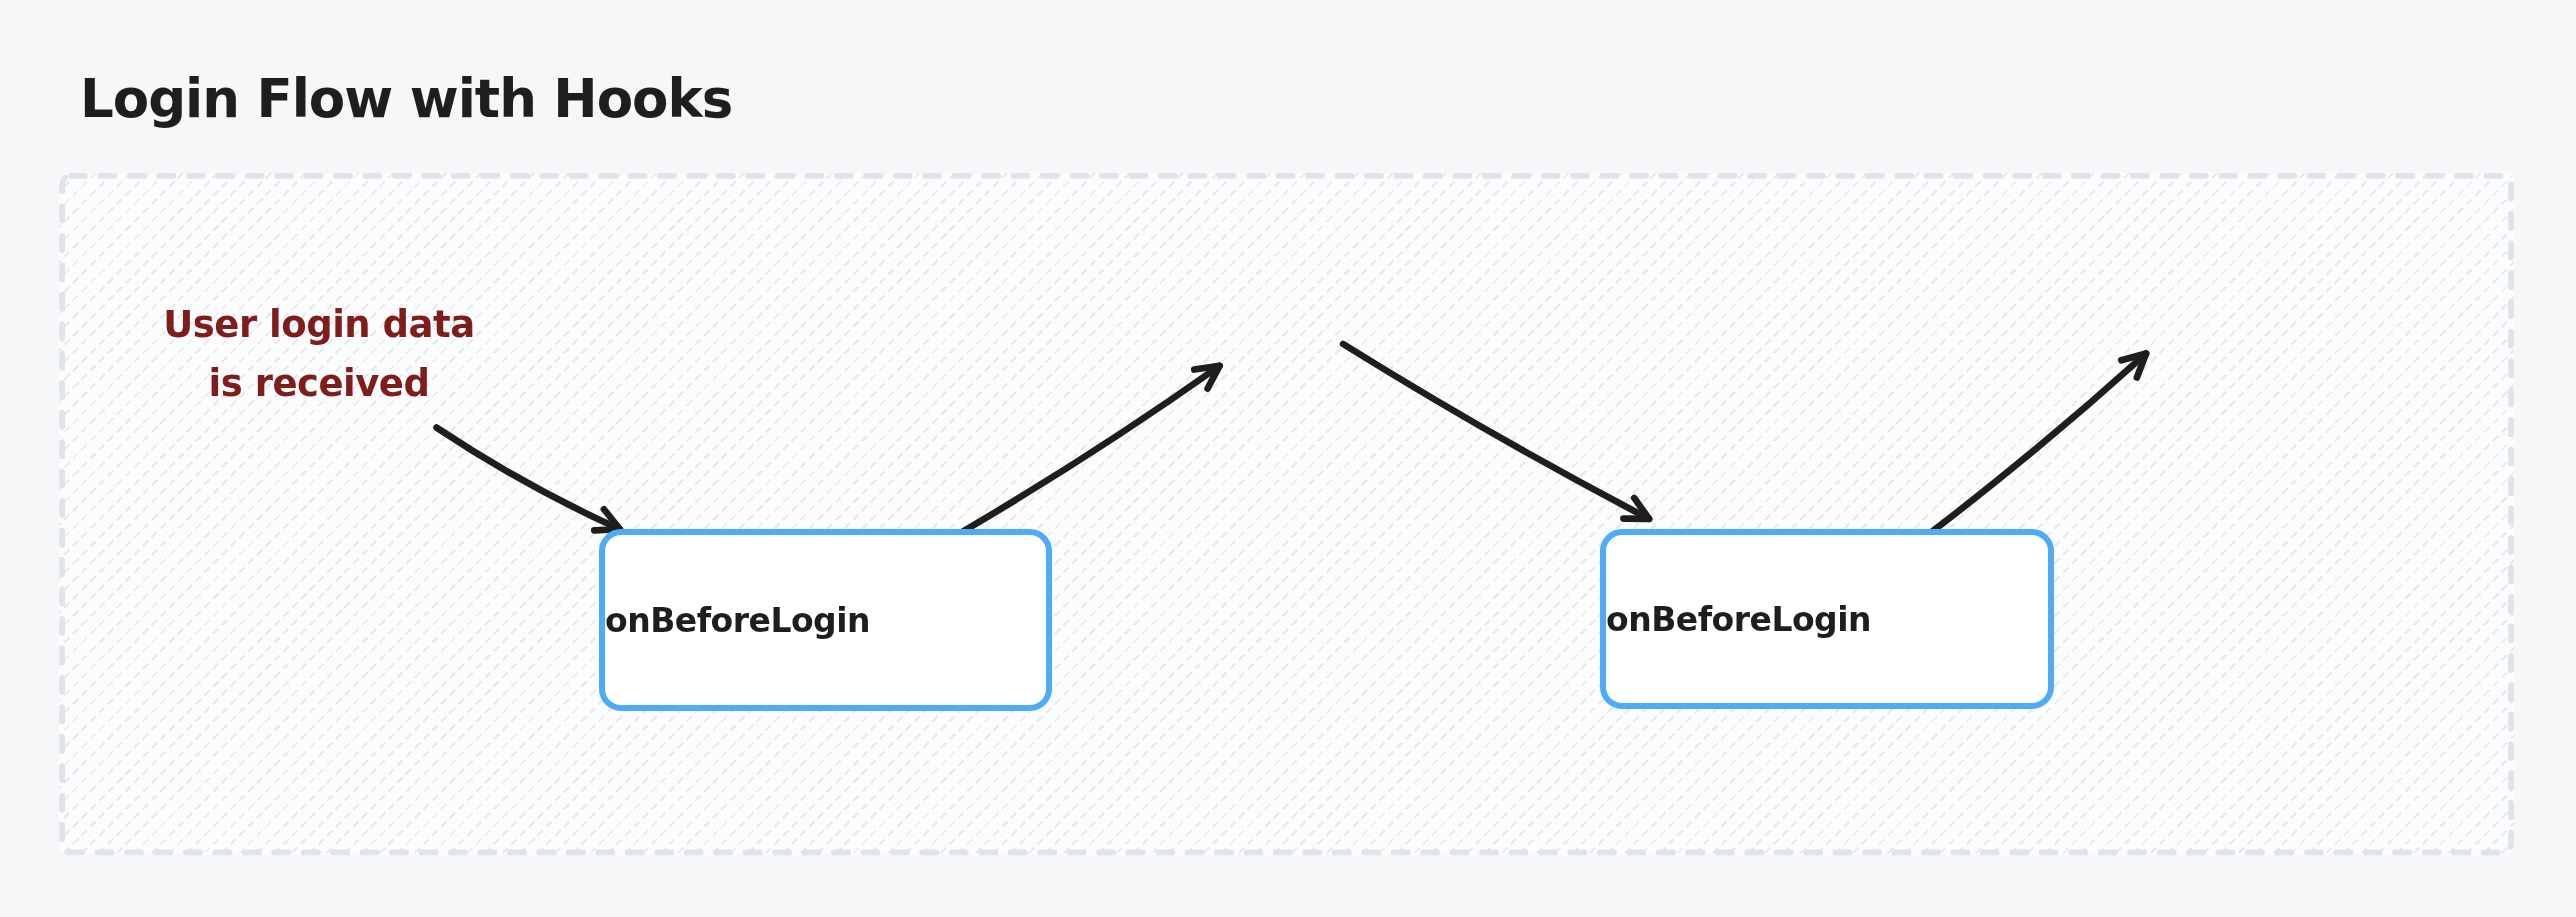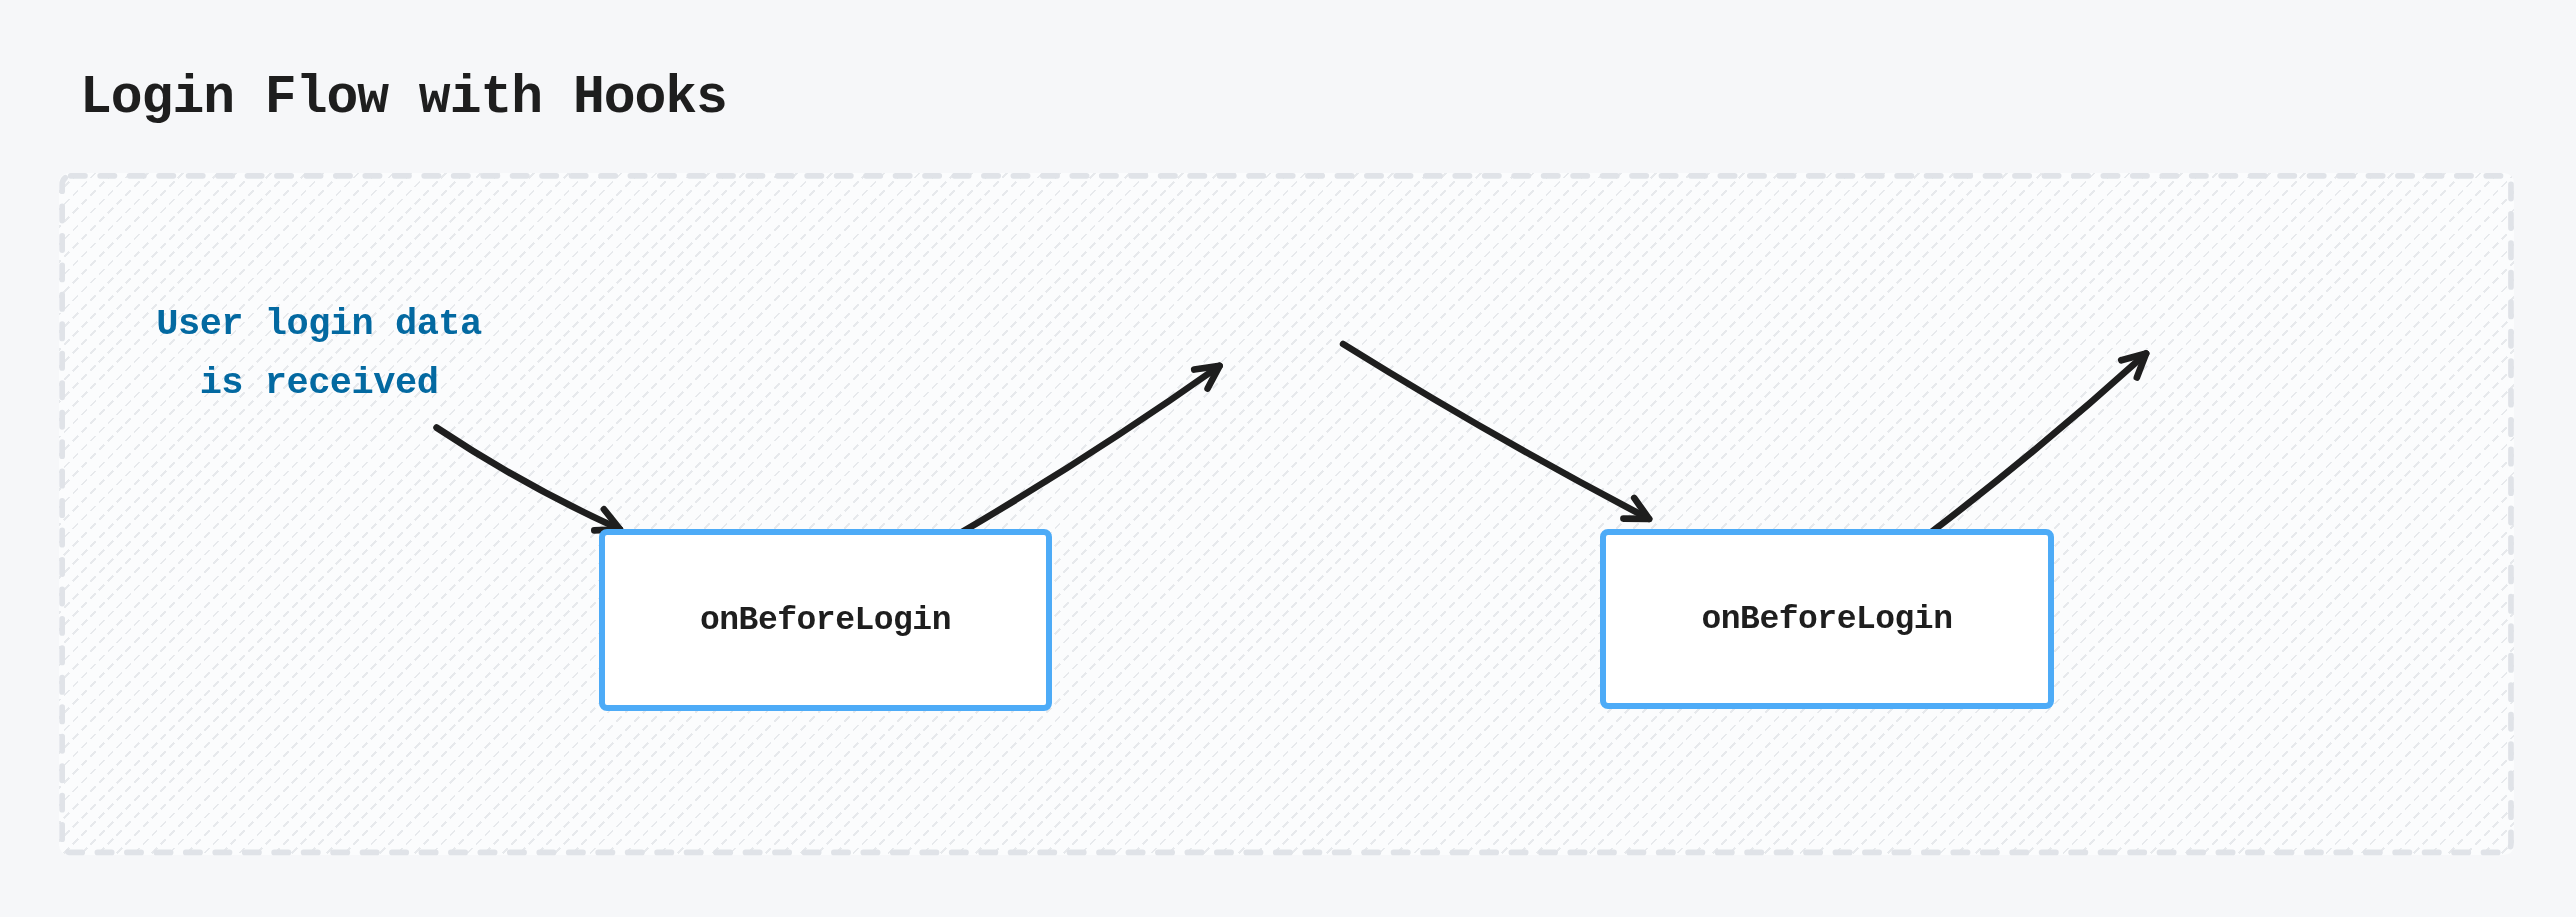--- a/index.html
+++ b/index.html
@@ -3,21 +3,21 @@
 <meta charset="utf-8">
 <style>
   * { margin: 0; padding: 0; box-sizing: border-box; }
   html, body { width: 2576px; height: 917px; }
   body {
     background: #f6f7f9;
     font-family: "DejaVu Sans", "Liberation Sans", sans-serif;
     color: #1e1e1e;
     overflow: hidden;
   }
-  .stage { position: relative; width: 2167px; height: 917px; font-family: Liberation Mono, monospace; }
+  .stage { position: relative; width: 2167px; height: 917px; }
 
   .page-title {
     position: absolute;
     left: 80px;
     top: 68px;
     font-size: 53px;
     font-weight: bold;
     letter-spacing: -1px;
     color: #1e1e1e;
     white-space: nowrap;
@@ -42,44 +42,43 @@
     position: absolute;
     left: 0; top: 0;
     width: 2576px; height: 917px;
     pointer-events: none;
   }
 
   .hook-node {
     position: absolute;
     background: #ffffff;
     border: 6.7px solid #4dabf7;
-    border-radius: 8px;
+    border-radius: 22px;
     display: flex;
     align-items: center;
-    justify-content: center;
   }
   .hook-node.before { left: 599px; top: 529px; width: 453px; height: 182px; }
   .hook-node.after  { left: 1600px; top: 529px; width: 454px; height: 180px; }
   .hook-label {
     font-size: 33px;
     font-weight: bold;
     letter-spacing: -0.5px;
     color: #1e1e1e;
     white-space: nowrap;
   }
 
   .annotation {
     position: absolute;
     transform: translateX(-50%);
     font-size: 37px;
     font-weight: bold;
     letter-spacing: -0.5px;
     line-height: 1.6;
     text-align: center;
-    color: #0369a1;
+    color: #7f1d1d;
     white-space: pre-line;
   }
   .annotation.a1 { left: 319px;  top: 295px; }
   .annotation.a2 { left: 1297px; top: 288px; }
   .annotation.a3 { left: 2214px; top: 274px; }
 </style>
 </head>
 <body>
 
 <div class="stage">

